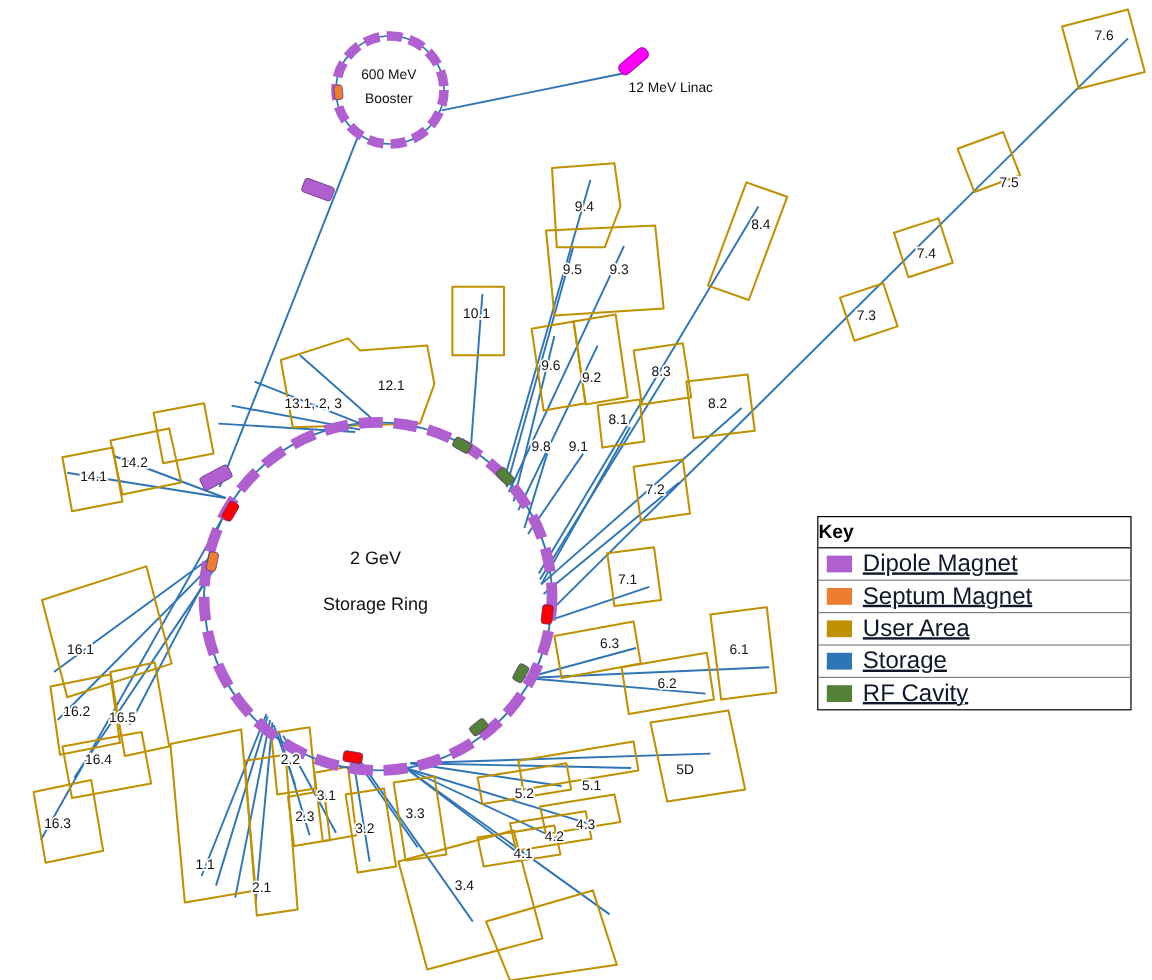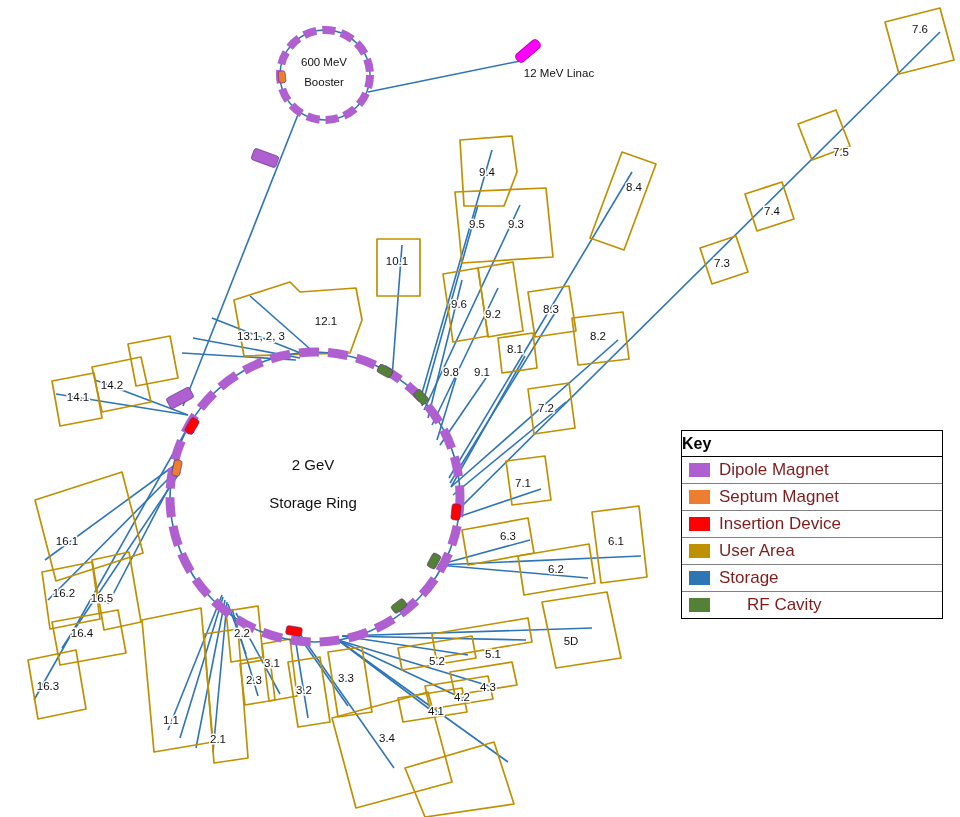--- a/index.html
+++ b/index.html
@@ -5,23 +5,23 @@
   html,body{margin:0;padding:0;background:#ffffff;}
   #stage{position:relative;width:960px;height:817px;background:#ffffff;overflow:hidden;
          font-family:"Liberation Sans",sans-serif;}
   #map-svg{position:absolute;left:0;top:0;}
   .key-box{position:absolute;left:681px;top:430px;width:262px;background:#ffffff;
            border:1.5px solid #000;box-sizing:border-box;}
   .key-title{font-size:16px;font-weight:bold;padding:4px 0 3px 0;
              border-bottom:1px solid #000;color:#000;}
   .key-row{display:flex;align-items:center;height:26px;padding-left:7px;
            border-bottom:1px solid #808080;}
-  .key-row:last-child{border-bottom:none;gap:28px;}
+  .key-row:last-child{border-bottom:none;}
   .key-swatch{width:21px;height:14px;margin-right:9px;flex:0 0 auto;}
-  .key-label{font-size:17px;color:#7f1d1d;}
+  .key-label{font-size:20px;color:#0f172a;text-decoration:underline;}
 </style>
 </head>
 <body>
 
 <div id="stage">
   <svg id="map-svg" width="960" height="817" viewBox="0 0 960 817">
       <line x1="520" y1="61" x2="368" y2="92" stroke="#2e75b6" stroke-width="1.6"></line>
       <line x1="299" y1="112" x2="183" y2="406" stroke="#2e75b6" stroke-width="1.6"></line>
       <line x1="188" y1="415" x2="95" y2="380" stroke="#2e75b6" stroke-width="1.6"></line>
       <line x1="188" y1="415" x2="56" y2="394" stroke="#2e75b6" stroke-width="1.6"></line>
@@ -183,24 +183,20 @@
     <div id="key-rows">
         <div class="key-row">
           <span class="key-swatch" style="background: rgb(176, 95, 208);"></span>
           <span class="key-label">Dipole Magnet</span>
         </div>
         <div class="key-row">
           <span class="key-swatch" style="background: rgb(237, 125, 49);"></span>
           <span class="key-label">Septum Magnet</span>
         </div>
         <div class="key-row">
-          <span class="key-swatch" style="background: rgb(255, 0, 0);"></span>
-          <span class="key-label">Insertion Device</span>
-        </div>
-        <div class="key-row">
           <span class="key-swatch" style="background: rgb(191, 144, 0);"></span>
           <span class="key-label">User Area</span>
         </div>
         <div class="key-row">
           <span class="key-swatch" style="background: rgb(46, 117, 182);"></span>
           <span class="key-label">Storage</span>
         </div>
         <div class="key-row">
           <span class="key-swatch" style="background: rgb(83, 129, 53);"></span>
           <span class="key-label">RF Cavity</span>

